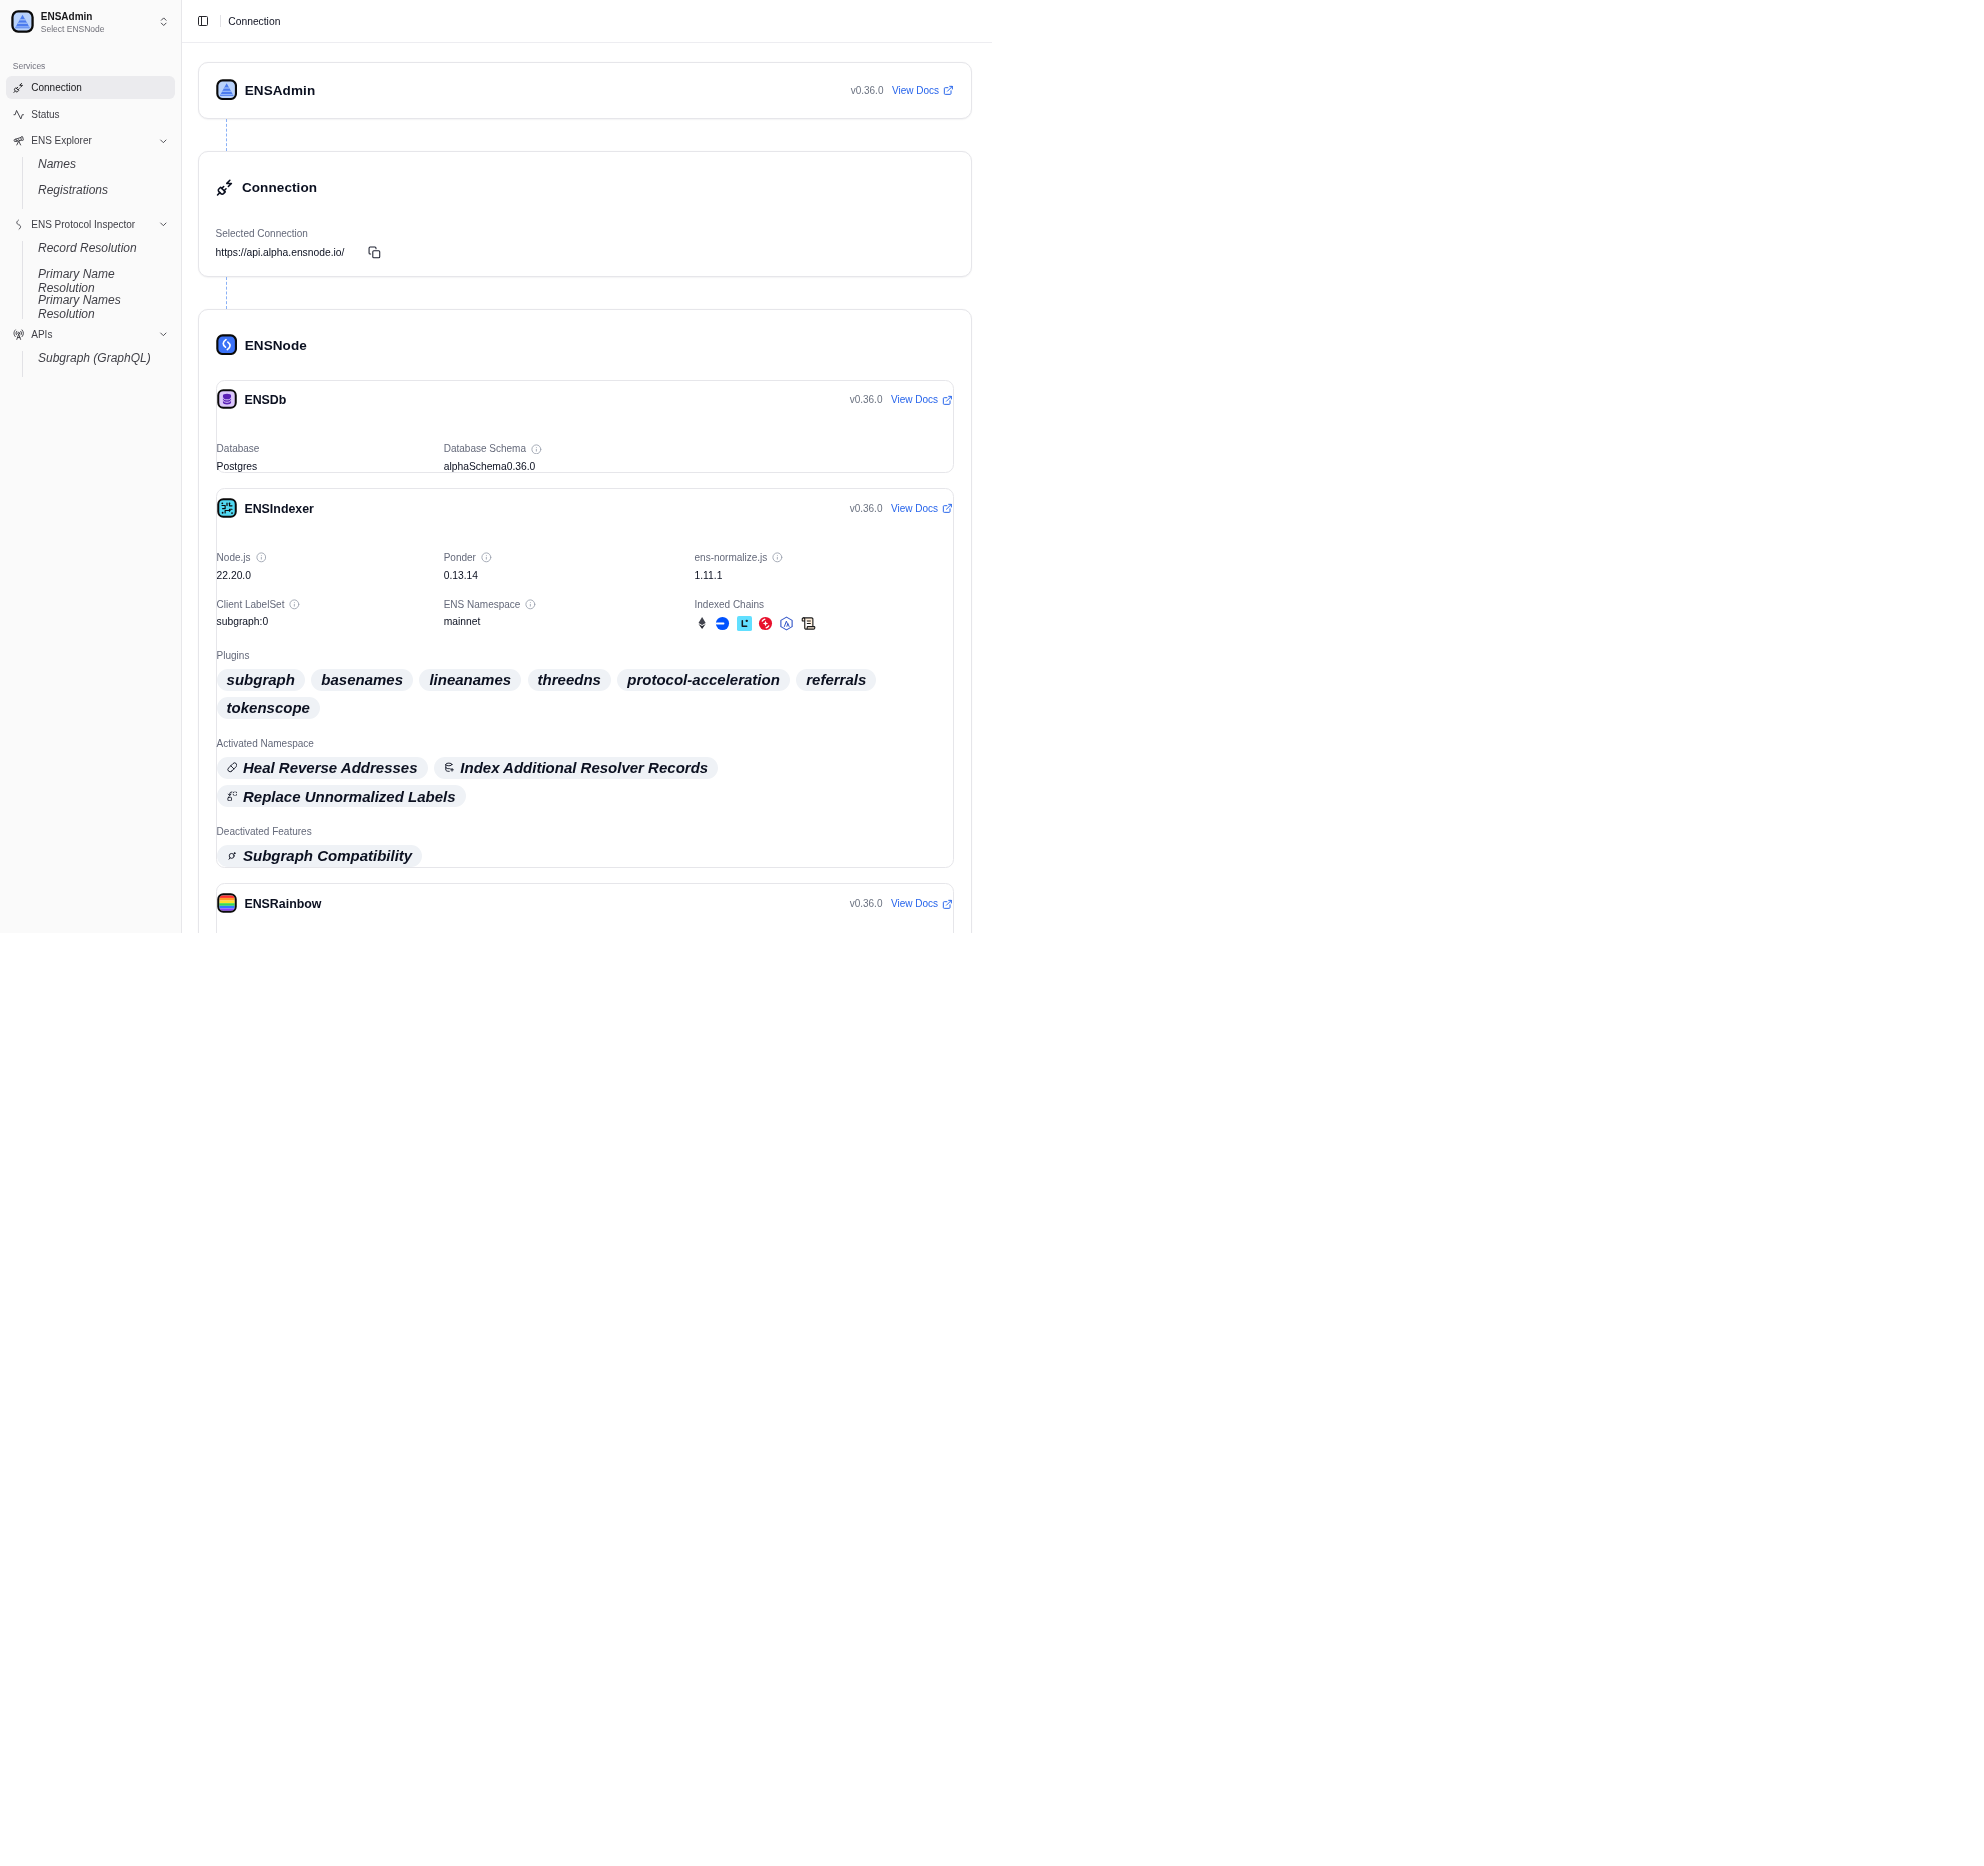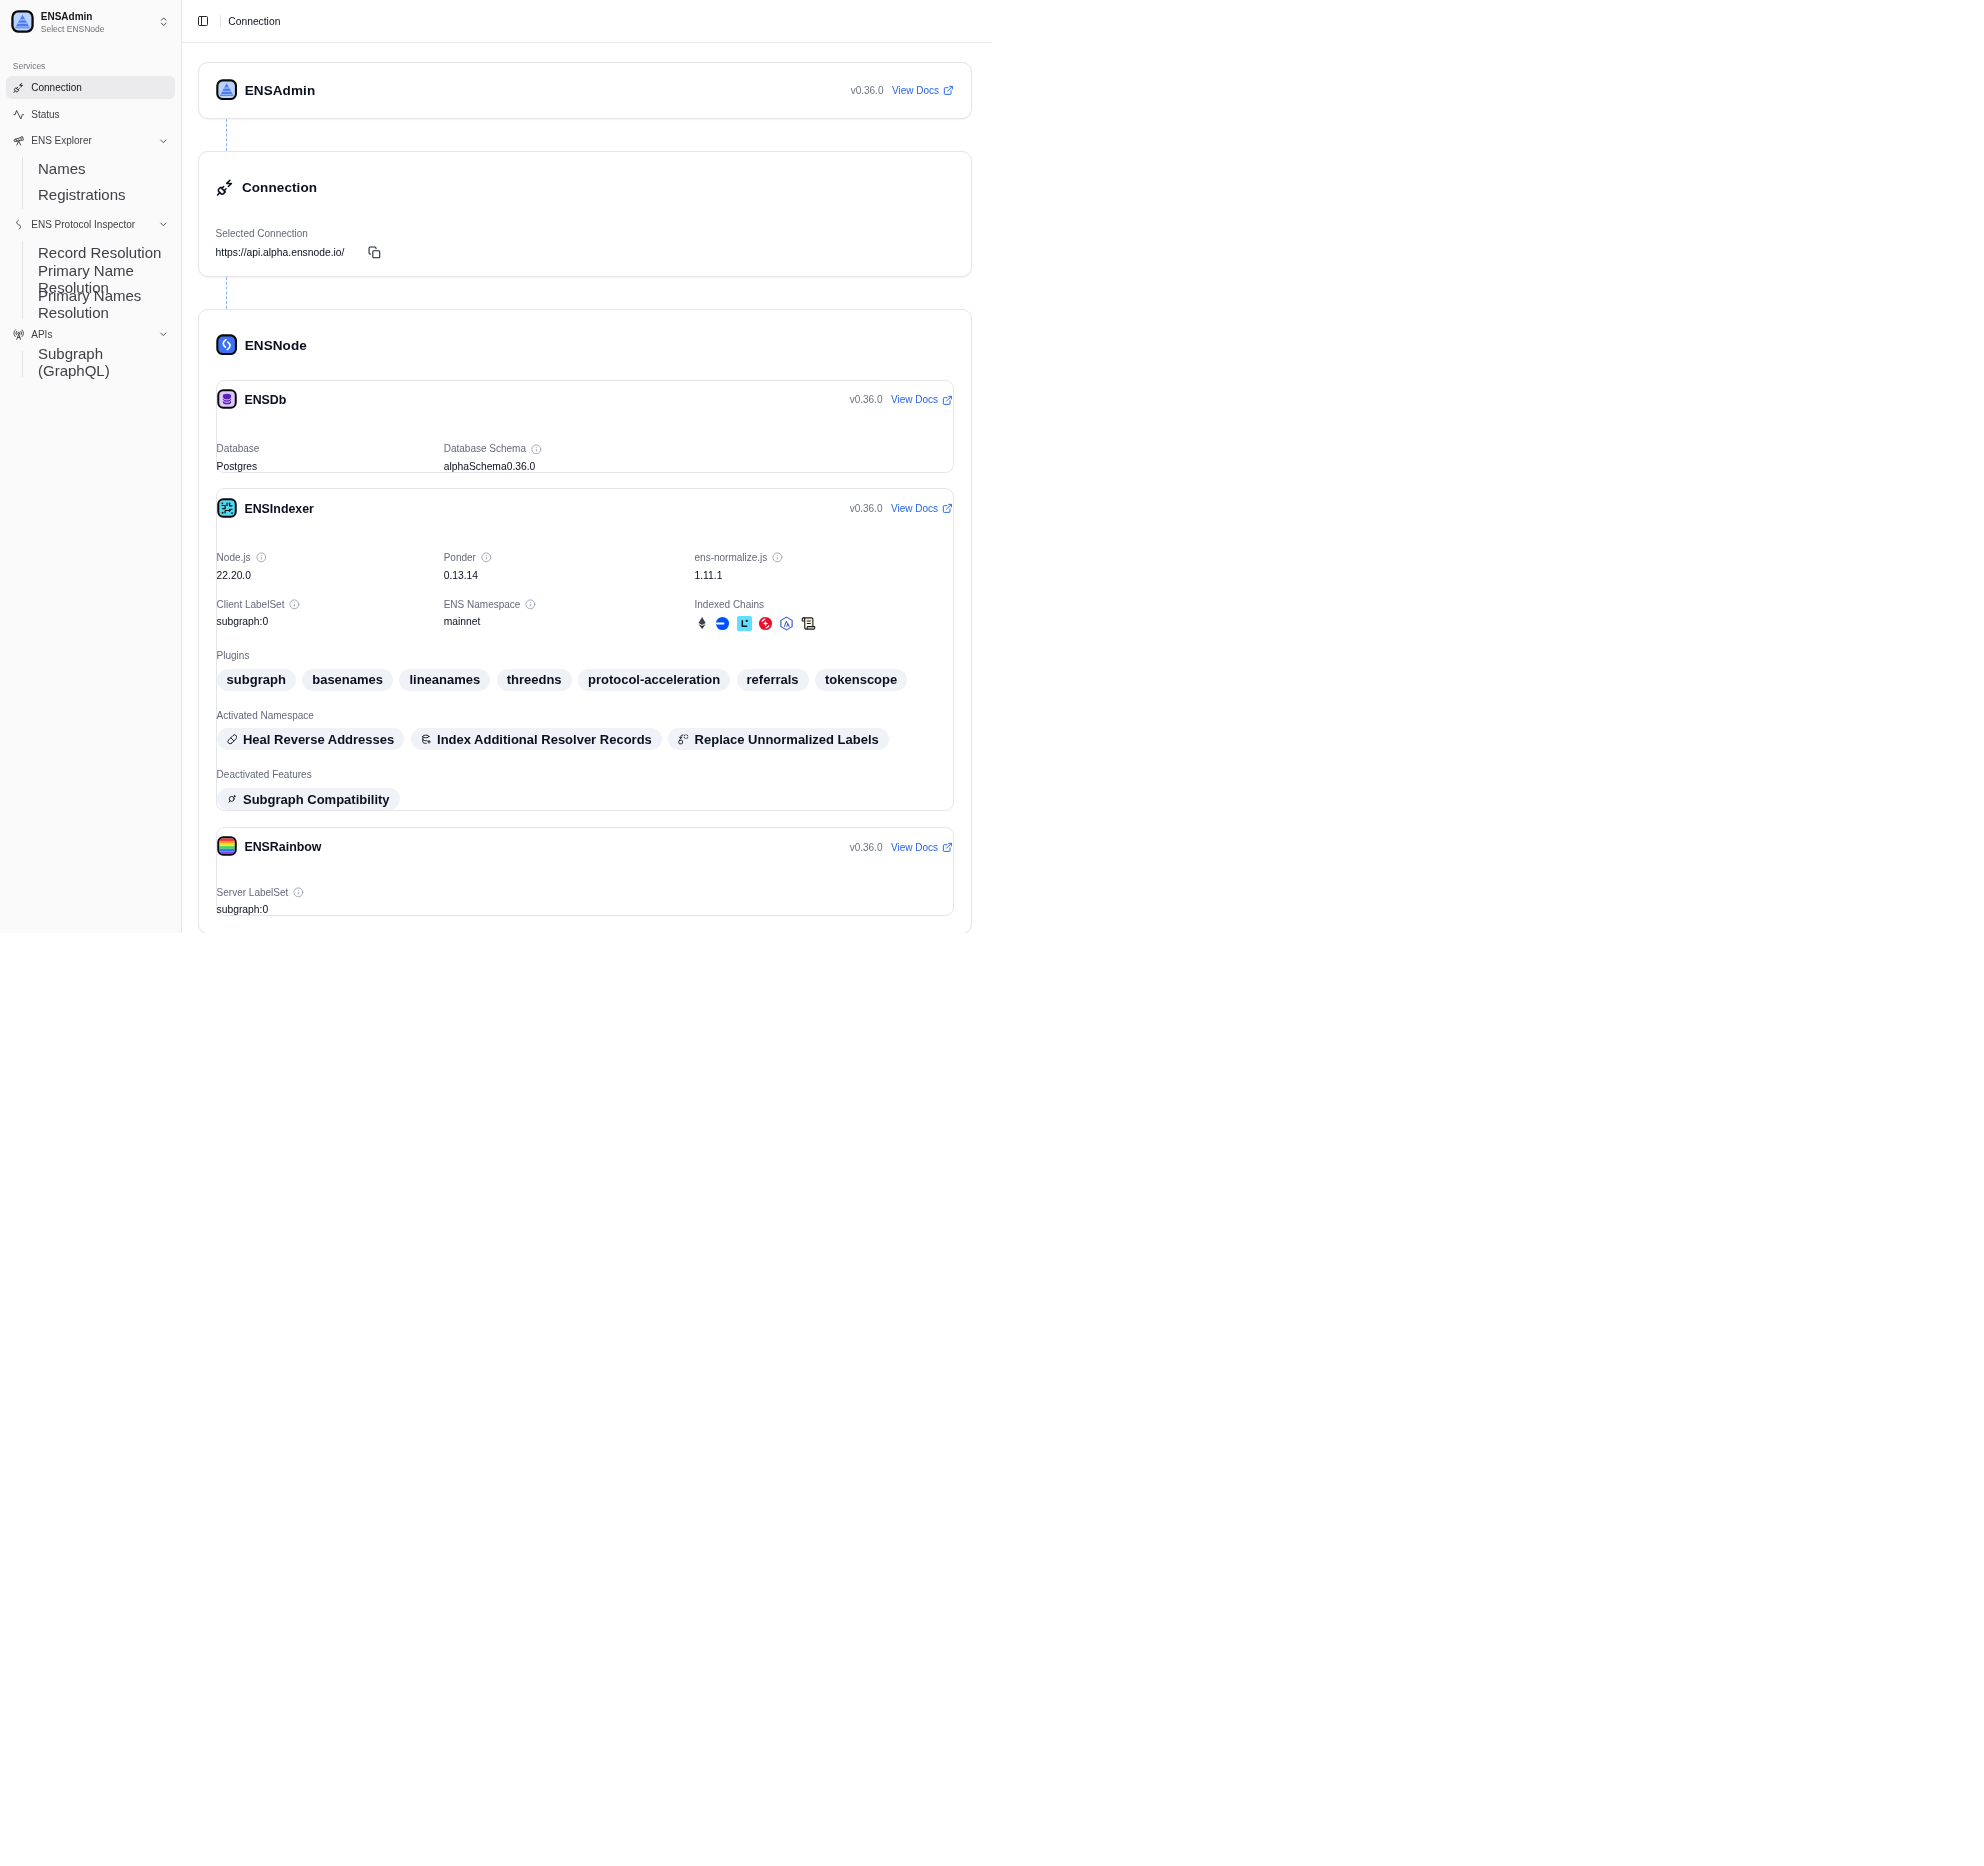--- a/index.html
+++ b/index.html
@@ -12,21 +12,21 @@
   .sh-text{flex:1;min-width:0;line-height:1.3;}
   .sh-title{font-size:10px;font-weight:700;color:#18181b;}
   .sh-sub{font-size:8.5px;color:#71717a;margin-top:0.7px;}
   .services-label{font-size:8.5px;color:#73737f;padding:0 7.1px;margin-top:21.3px;margin-bottom:5.7px;}
   .nav{display:flex;flex-direction:column;}
   .nav-item{display:flex;align-items:center;gap:7.1px;height:23px;padding:0 7.1px;border-radius:5.7px;font-size:10px;color:#3f3f46;cursor:pointer;margin-bottom:3.6px;}
   .nav-item.active{background:#ebebee;color:#18181b;font-weight:500;}
   .nav-item .spacer{flex:1;}
   .nav-item svg.mi{flex:0 0 auto;}
   .subtree{margin:1.4px 0 4.3px 16.4px;border-left:0.7px solid #e2e2e6;padding-left:2.1px;display:flex;flex-direction:column;}
-  .sub-item{display:flex;align-items:center;height:23px;padding:0 7.1px 0 12.8px;border-radius:5.7px;font-size:15px;color:#3f3f46;cursor:pointer;margin-bottom:2.8px;}
+  .sub-item{display:flex;height:23px;padding:0 7.1px 0 12.8px;border-radius:5.7px;font-size:12px;color:#3f3f46;cursor:pointer;margin-bottom:2.8px;font-style:italic;}
 
   
   .main{flex:1;display:flex;flex-direction:column;min-width:0;background:#fff;}
   .topbar{height:43px;flex:0 0 43px;display:flex;align-items:center;gap:7.1px;padding:0 11.4px;border-bottom:0.7px solid #ededf1;box-sizing:border-box;}
   .tb-toggle{display:flex;align-items:center;justify-content:center;width:20px;height:20px;border-radius:4.3px;color:#27272d;cursor:pointer;background:none;border:none;padding:0;}
   .tb-divider{width:0.7px;height:11.4px;background:#e2e2e6;}
   .tb-crumb{font-size:10.3px;color:#101322;}
 
   .content{padding:19px 20px 12.8px 15.6px;}
 
@@ -50,21 +50,21 @@
   .subcards{display:flex;flex-direction:column;gap:15.6px;margin-top:15.6px;}
   .subcard{border:0.7px solid #e6e6ea;border-radius:8.5px;padding:0;box-sizing:border-box;}
   .subheader{display:flex;align-items:center;justify-content:space-between;}
   .sub-title{font-size:12.4px;font-weight:700;color:#0b1020;}
   .grid3{display:grid;grid-template-columns:297fr 328fr 338fr;margin-top:24px;row-gap:18.5px;}
   .chains{display:flex;align-items:center;gap:6.4px;margin-top:5.7px;}
   .chains svg{display:block;}
 
   .section-label{font-size:10px;color:#64697a;margin-top:19px;}
   .badges{display:flex;flex-wrap:wrap;gap:6.4px;margin-top:7.8px;}
-  .badge{display:inline-flex;align-items:center;gap:5.7px;background:#eff2f6;border-radius:710px;padding:0 10px;height:22px;font-size:13px;font-weight:700;color:#0b1020;white-space:nowrap;}
+  .badge{display:inline-flex;align-items:center;gap:5.7px;background:#eff2f6;border-radius:710px;padding:0 10px;height:22px;font-size:15px;font-weight:700;color:#0b1020;white-space:nowrap;font-style:italic;}
 
   svg{stroke-linecap:round;stroke-linejoin:round;}
 </style>
 </head>
 <body>
 
 <div class="app">
 
   <aside class="sidebar">
     <div class="sidebar-header">

